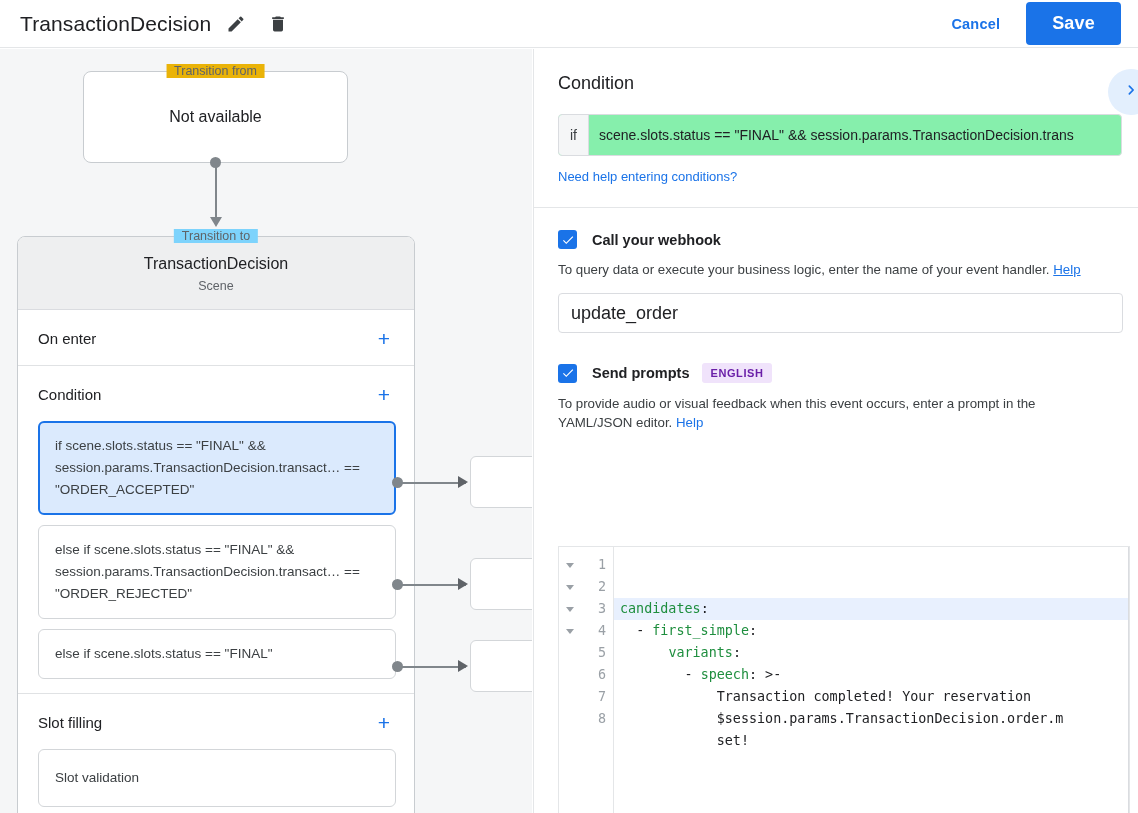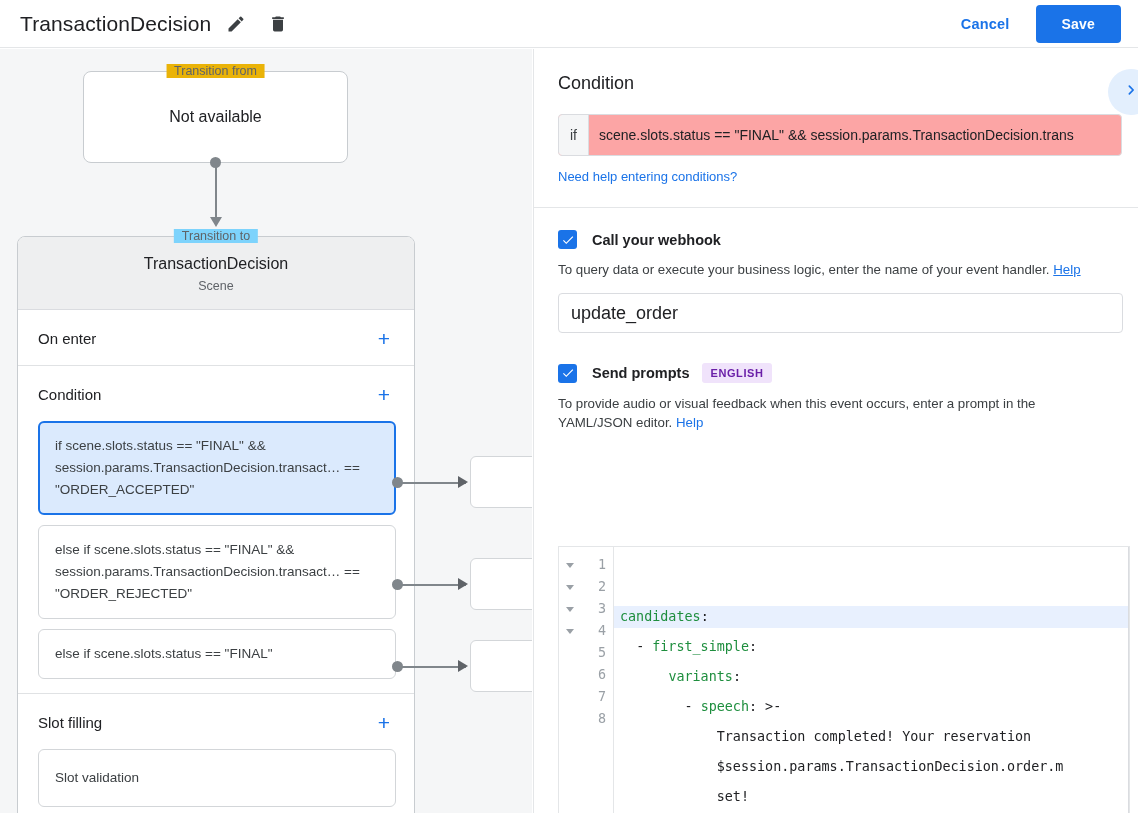--- a/index.html
+++ b/index.html
@@ -42,21 +42,21 @@
     padding: 9px 14px;
     border-radius: 4px;
     background: transparent; border: none;
     cursor: pointer;
     letter-spacing: .2px;
     font-family: "Liberation Sans", sans-serif;
   }
   .save-btn {
     margin-left: 12px; margin-right: 17px;
     background: #1a73e8; color: #ffffff;
-    font-size: 14px; font-weight: bold;
+    font-size: 18px; font-weight: bold;
     border: none; border-radius: 4px;
     padding: 11px 26px;
     cursor: pointer;
     letter-spacing: .2px;
     font-family: "Liberation Sans", sans-serif;
   }
 
   
   .canvas {
     position: absolute; left: 0; top: 49px;
@@ -192,21 +192,21 @@
     cursor: pointer;
   }
 
   .if-row {
     margin: 0 16px 0 24px;
     display: flex;
     border: 1px solid #dadce0;
     border-radius: 4px;
     height: 42px;
     overflow: hidden;
-    background: #fca5a5;
+    background: #86efac;
   }
   .if-label {
     width: 30px; flex: 0 0 30px;
     background: #f5f6f7;
     border-right: 1px solid #dadce0;
     display: flex; align-items: center; justify-content: center;
     font-size: 14px; color: #3c4043;
   }
   .if-input {
     flex: 1 1 auto;
@@ -315,21 +315,21 @@
     background: #ffffff;
   }
   .line-gutter div { height: 22px; }
   .code-area {
     flex: 1 1 auto;
     padding-top: 7px;
     position: relative;
     overflow: hidden;
     white-space: pre;
   }
-  .code-line { height: 22px; padding-left: 6px; color: #202124; margin-top: 8px; }
+  .code-line { height: 22px; padding-left: 6px; color: #202124; }
   .code-line.hl { background: #e8f0fe; }
   .tok-key { color: #1e8e3e; }
   .tok-punct { color: #202124; }
   .v-scroll {
     position: absolute; right: 0; top: 0;
     width: 1px; height: 100%;
     background: #dadce0;
   }
 </style>
 </head>

